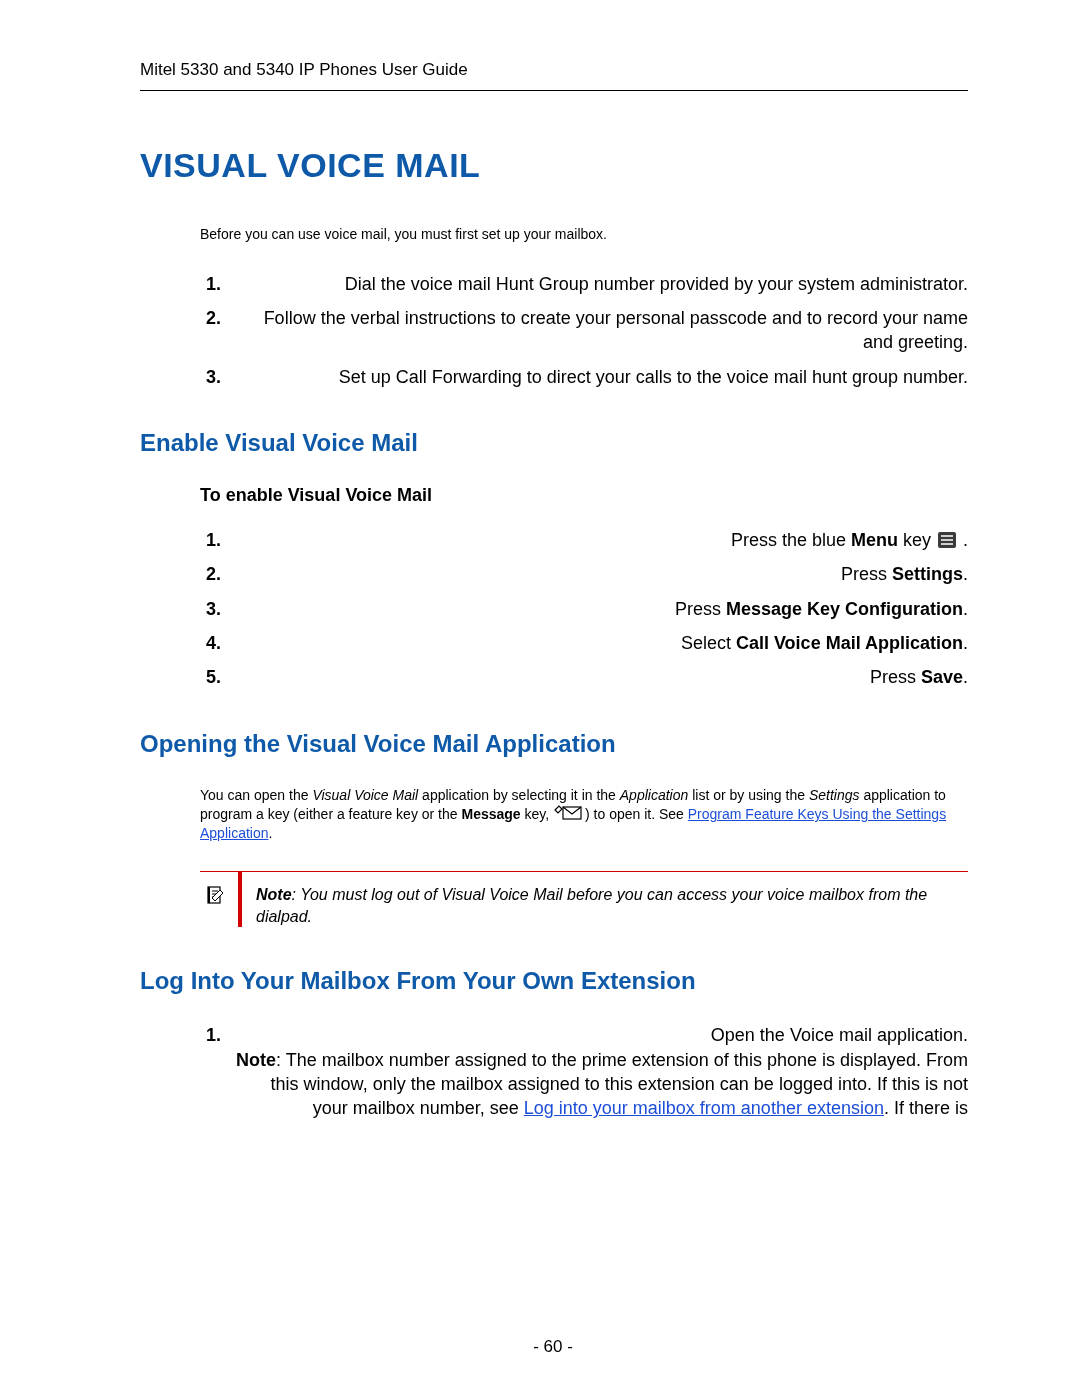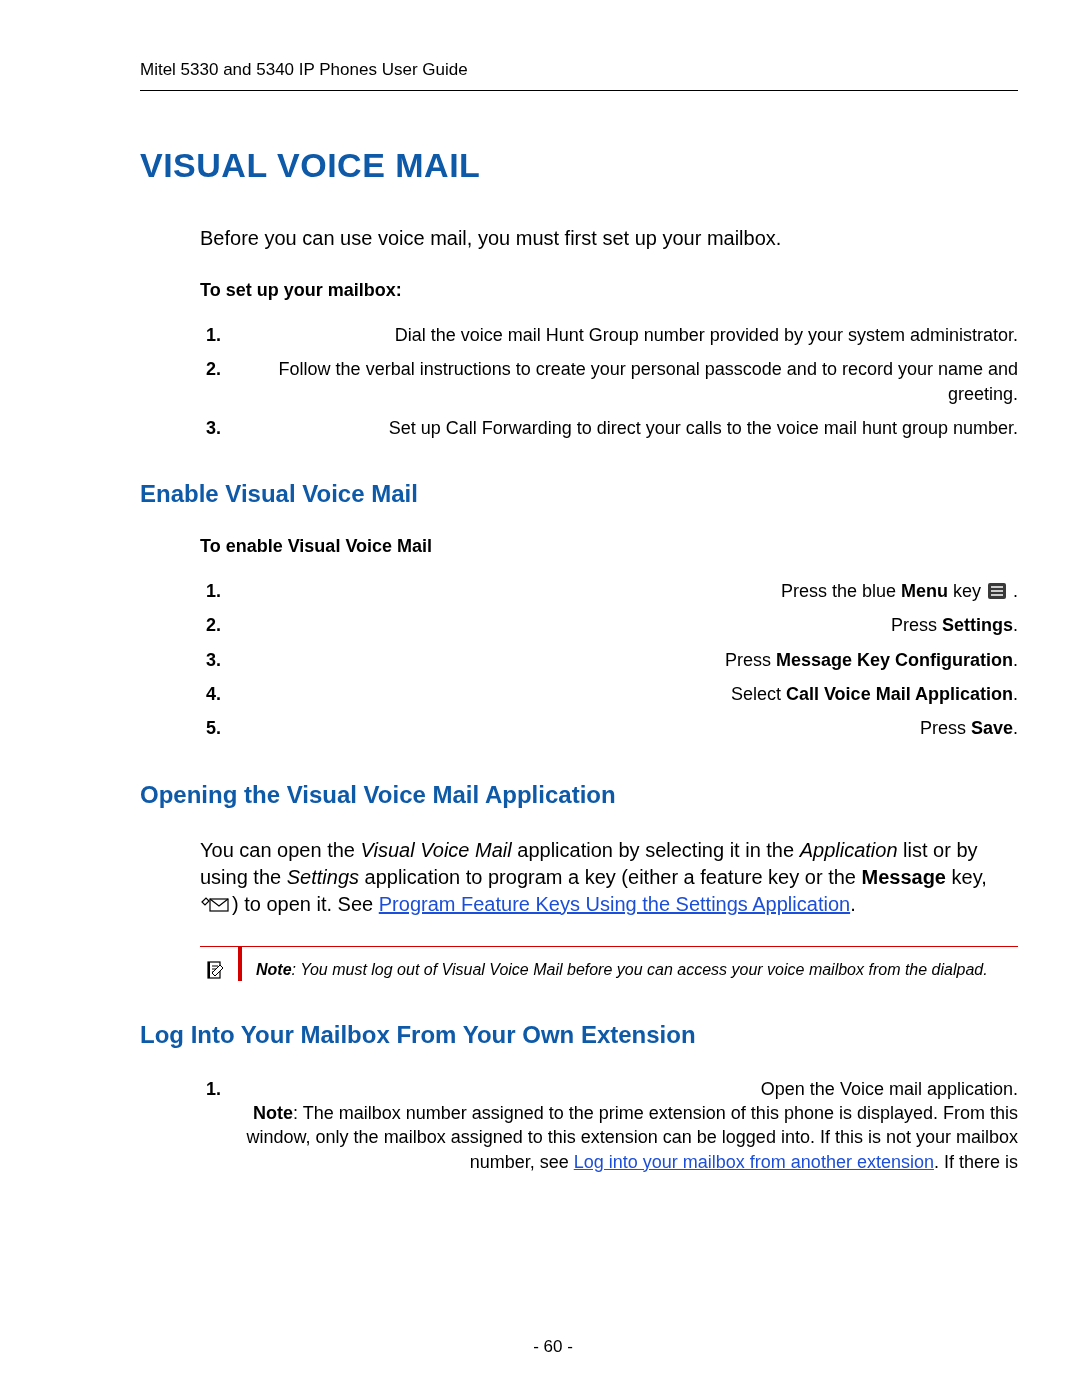--- a/index.html
+++ b/index.html
@@ -7,21 +7,21 @@
     margin: 0;
     padding: 0;
     background: #ffffff;
     font-family: Arial, Helvetica, sans-serif;
     color: #000;
   }
   .page {
     width: 1080px;
     height: 1397px;
     position: relative;
-    padding: 60px 62px 0 140px;
+    padding: 60px 112px 0 140px;
   }
   .running-header {
     font-size: 17px;
     color: #000;
     padding-bottom: 10px;
     border-bottom: 1px solid #000;
     margin-bottom: 55px;
   }
   h1.title {
     font-size: 34px;
@@ -33,21 +33,21 @@
   h2.subhead {
     font-size: 24px;
     font-weight: bold;
     color: #0e5aa8;
     margin: 0 0 28px 0;
   }
   .body-indent {
     margin-left: 60px;
   }
   p.body {
-    font-size: 20px;
+    font-size: 14px;
     line-height: 1.35;
     margin: 0 0 28px 0;
   }
   p.lead {
     font-size: 18px;
     font-weight: bold;
     margin: 0 0 22px 0;
   }
   ol.steps {
     margin: 0 0 40px 0;
@@ -125,21 +125,20 @@
 <body>
 
 <div class="page">
 
   <div class="running-header">Mitel 5330 and 5340 IP Phones User Guide</div>
 
   <h1 class="title">VISUAL VOICE MAIL</h1>
 
   <div class="body-indent">
     <p class="body">Before you can use voice mail, you must first set up your mailbox.</p>
-    <p class="lead">To set up your mailbox:</p>
     <ol class="steps">
       <li>Dial the voice mail Hunt Group number provided by your system administrator.</li>
       <li>Follow the verbal instructions to create your personal passcode and to record your name and greeting.</li>
       <li>Set up Call Forwarding to direct your calls to the voice mail hunt group number.</li>
     </ol>
   </div>
 
   <h2 class="subhead">Enable Visual Voice Mail</h2>
   <div class="body-indent">
     <p class="lead">To enable Visual Voice Mail</p>

